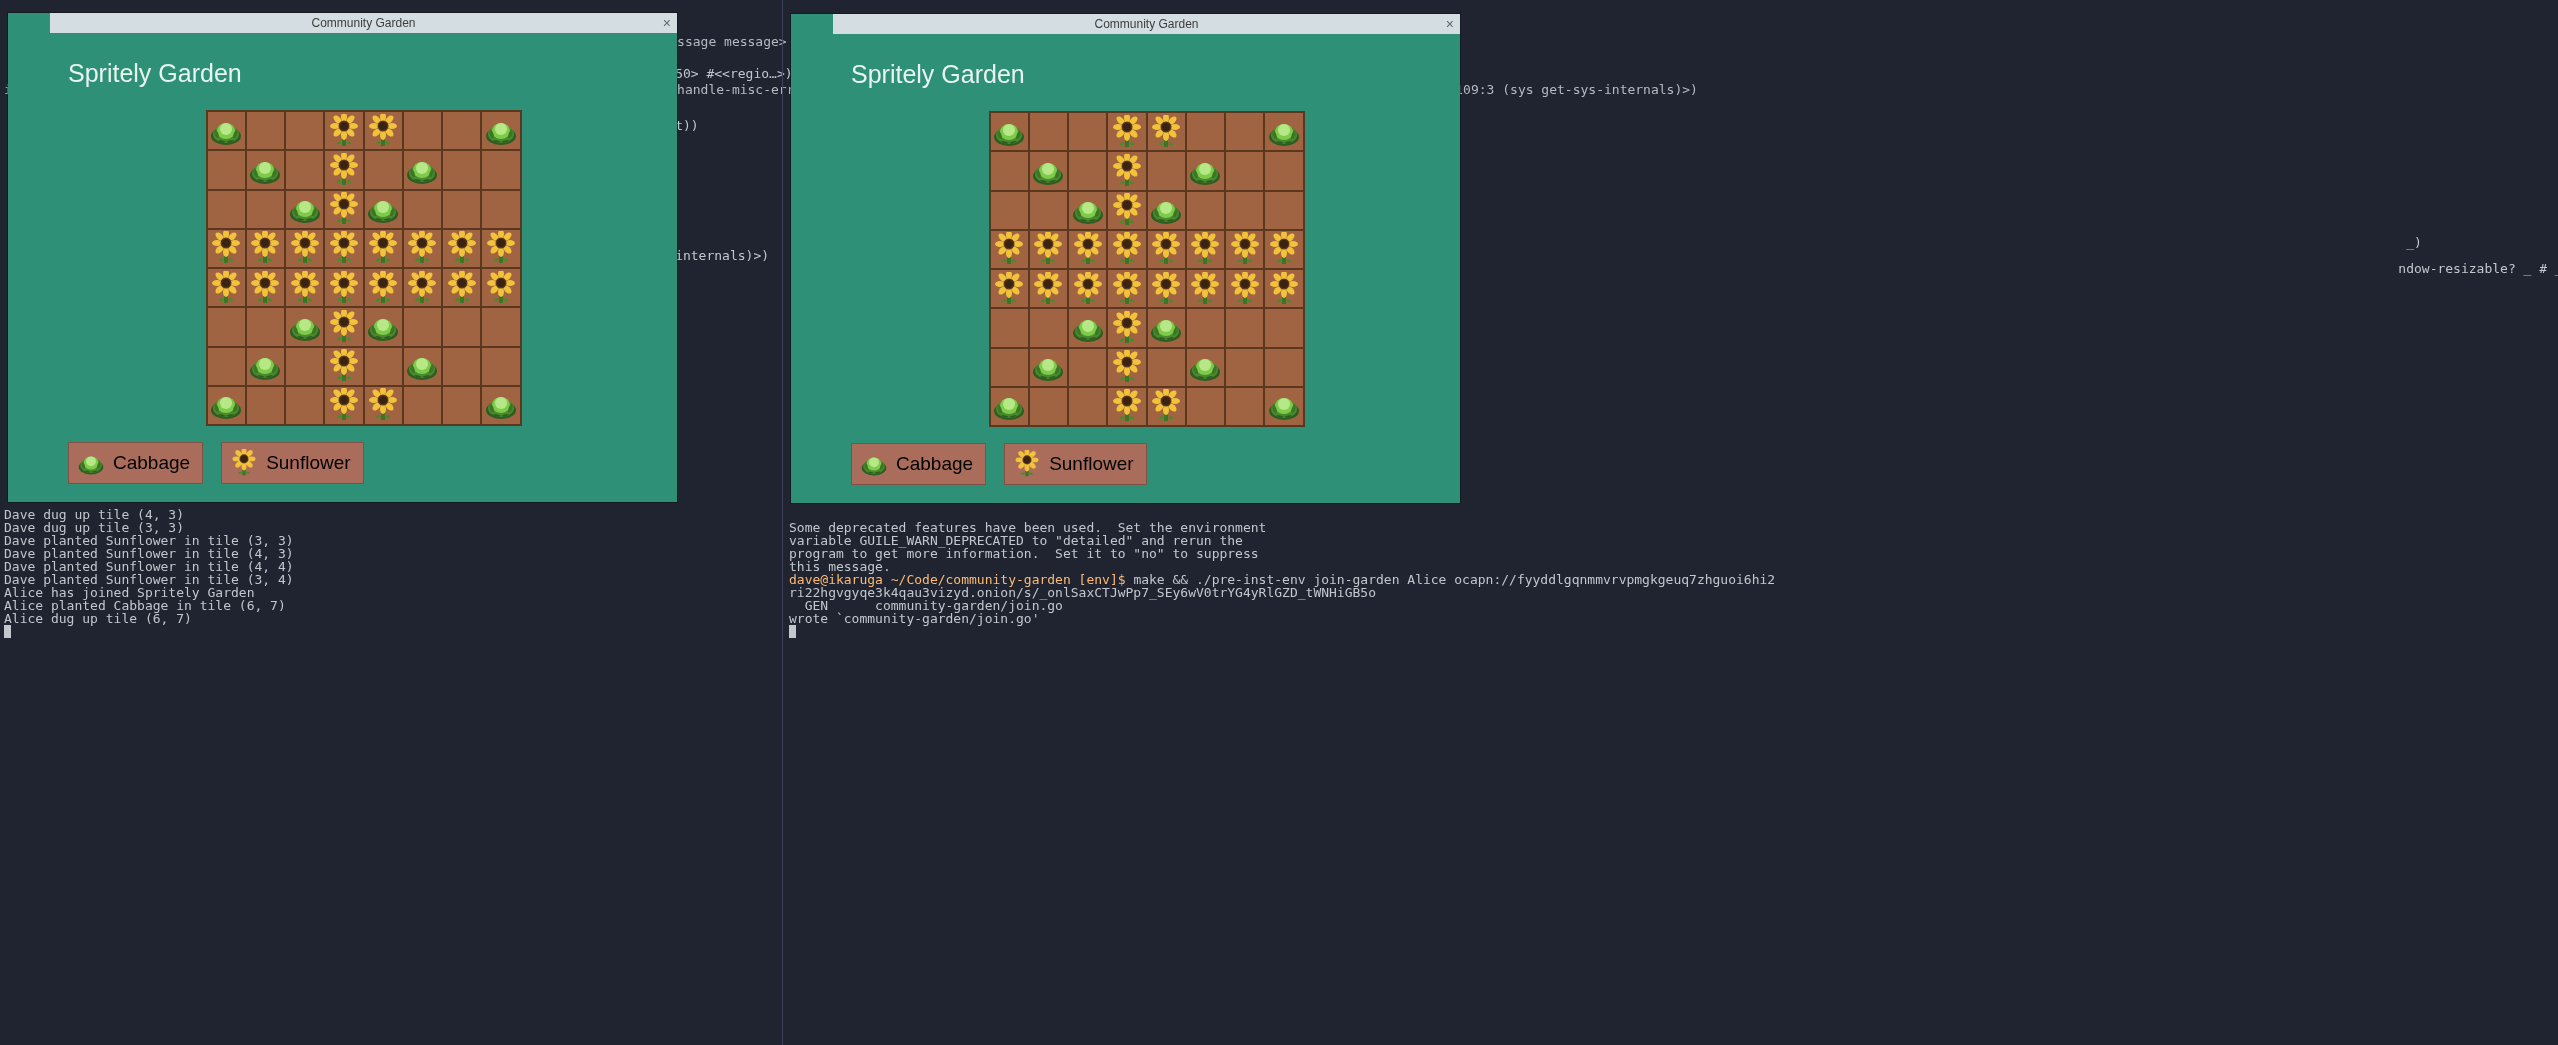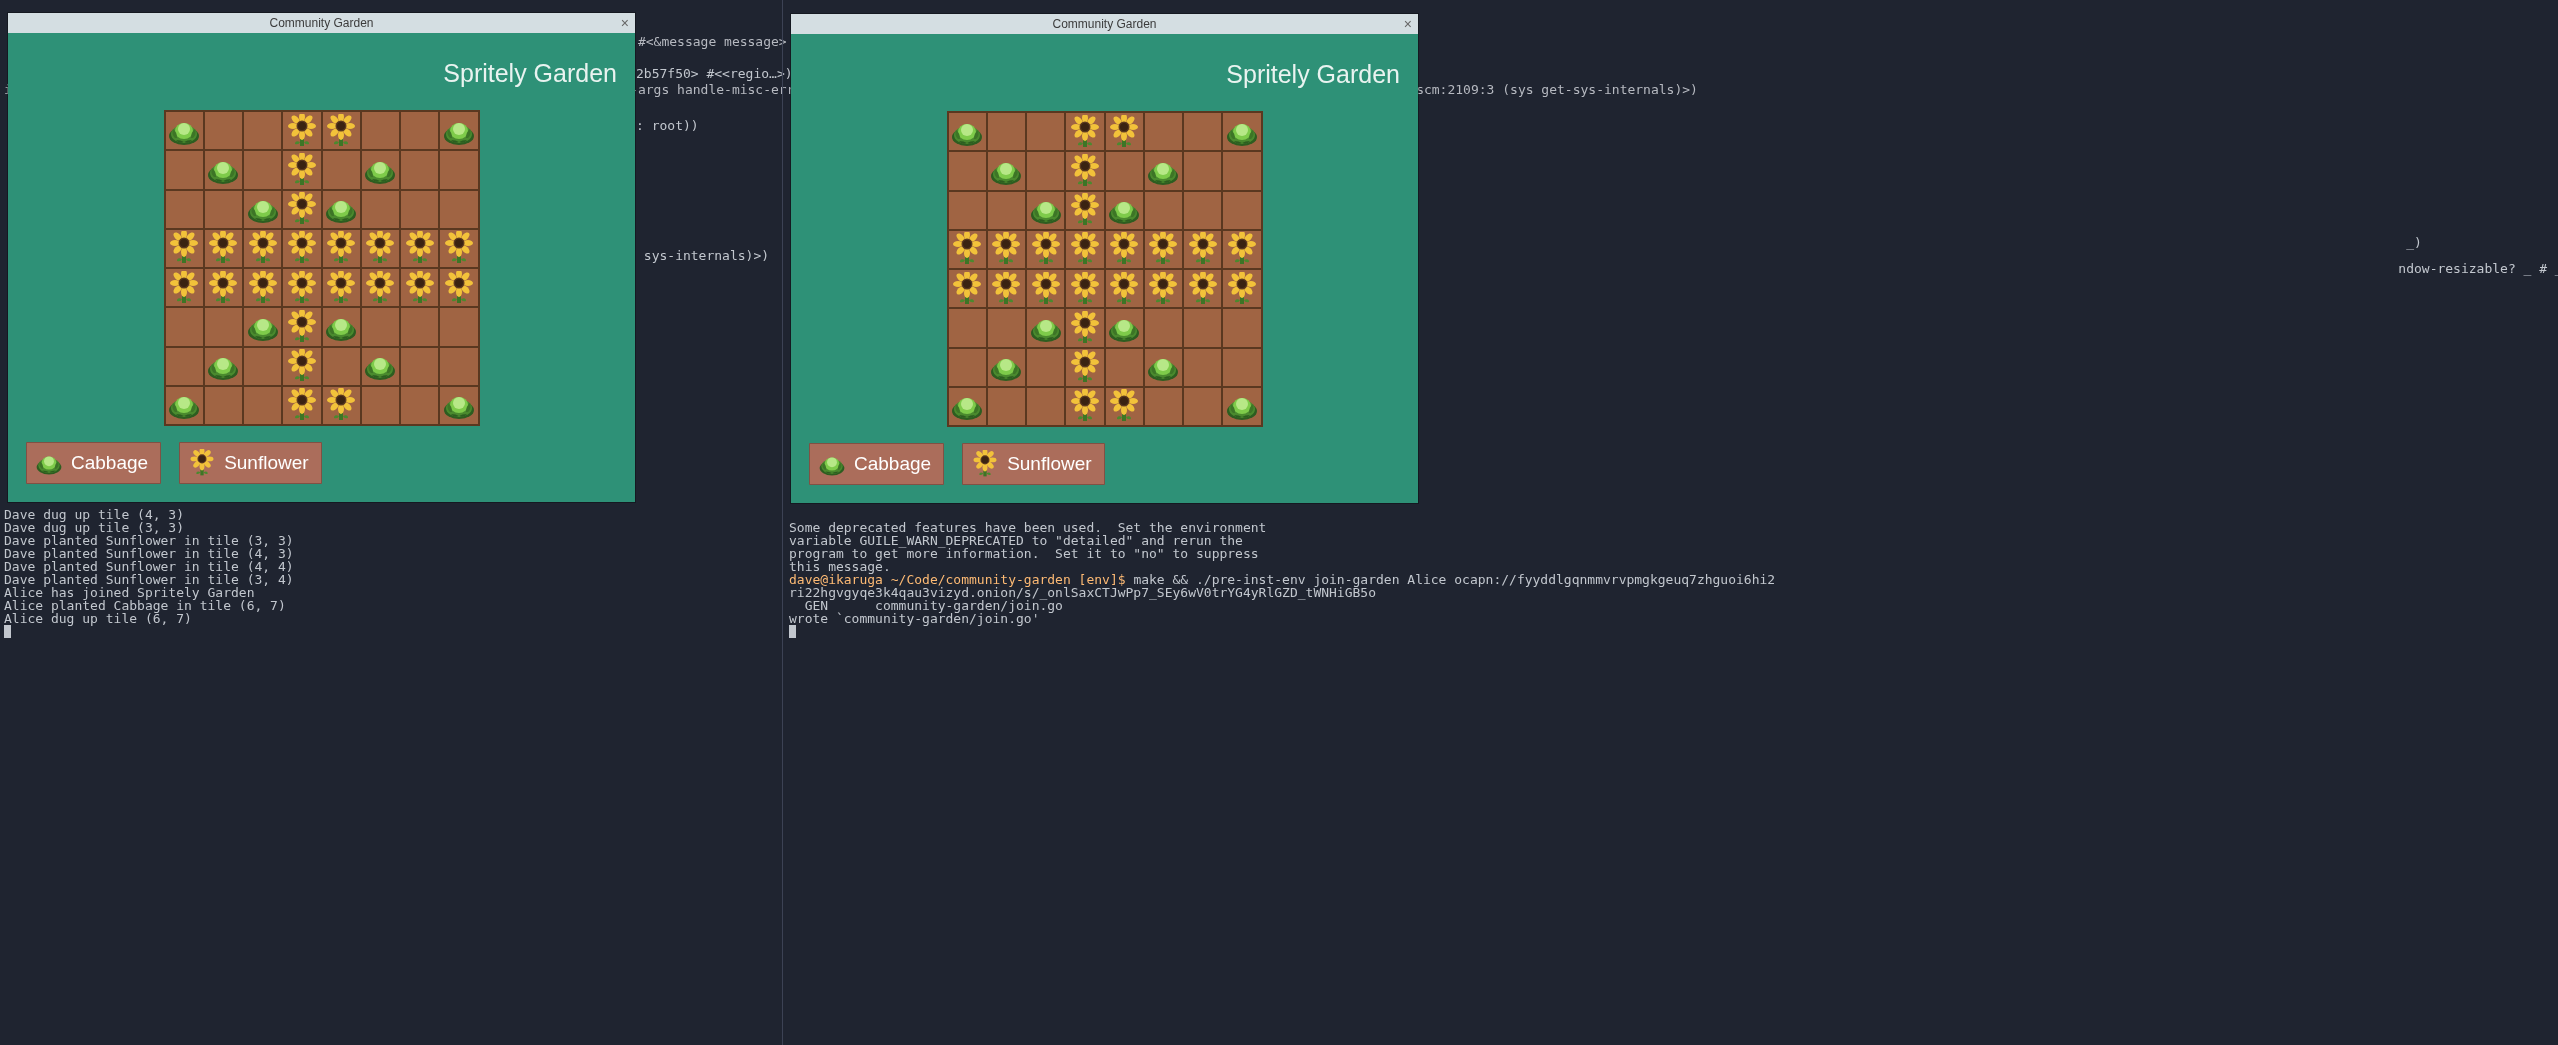--- a/index.html
+++ b/index.html
@@ -33,20 +33,21 @@
     bottom: 0;
     width: 1px;
     background: #3c4254;
   }
 
   .window {
     position: absolute;
     width: 627px;
     background: #2e9177;
     box-shadow: 0 0 0 1px rgba(0,0,0,0.3);
+    padding-left: 42px;
   }
   .titlebar {
     height: 20px;
     background: #d4dee2;
     color: #3c3c3c;
     display: flex;
     align-items: center;
     justify-content: center;
     position: relative;
     font-family: sans-serif;
@@ -57,21 +58,21 @@
     right: 6px;
     top: 2px;
     font-size: 14px;
     color: #666;
     cursor: pointer;
   }
   .app-body {
     padding: 18px 18px 18px 18px;
   }
   .app-title {
-    text-align: right;
+    text-align: left;
     color: #e9f3f0;
     font-family: sans-serif;
     font-size: 25px;
     margin: 8px 0 22px 0;
     font-weight: 400;
   }
 
   .grid {
     width: 314px;
     height: 314px;
@@ -94,21 +95,21 @@
     display: flex;
     gap: 18px;
   }
   .plant-btn {
     background: #ab6d5b;
     border: 1px solid rgba(0,0,0,0.25);
     display: flex;
     align-items: center;
     gap: 8px;
     padding: 6px 12px 6px 8px;
-    color: #ffffff;
+    color: #000000;
     font-family: sans-serif;
     font-size: 19px;
     cursor: pointer;
     border-radius: 1px;
   }
 
   svg.cabbage, svg.sunflower {
     width: 34px;
     height: 34px;
   }

